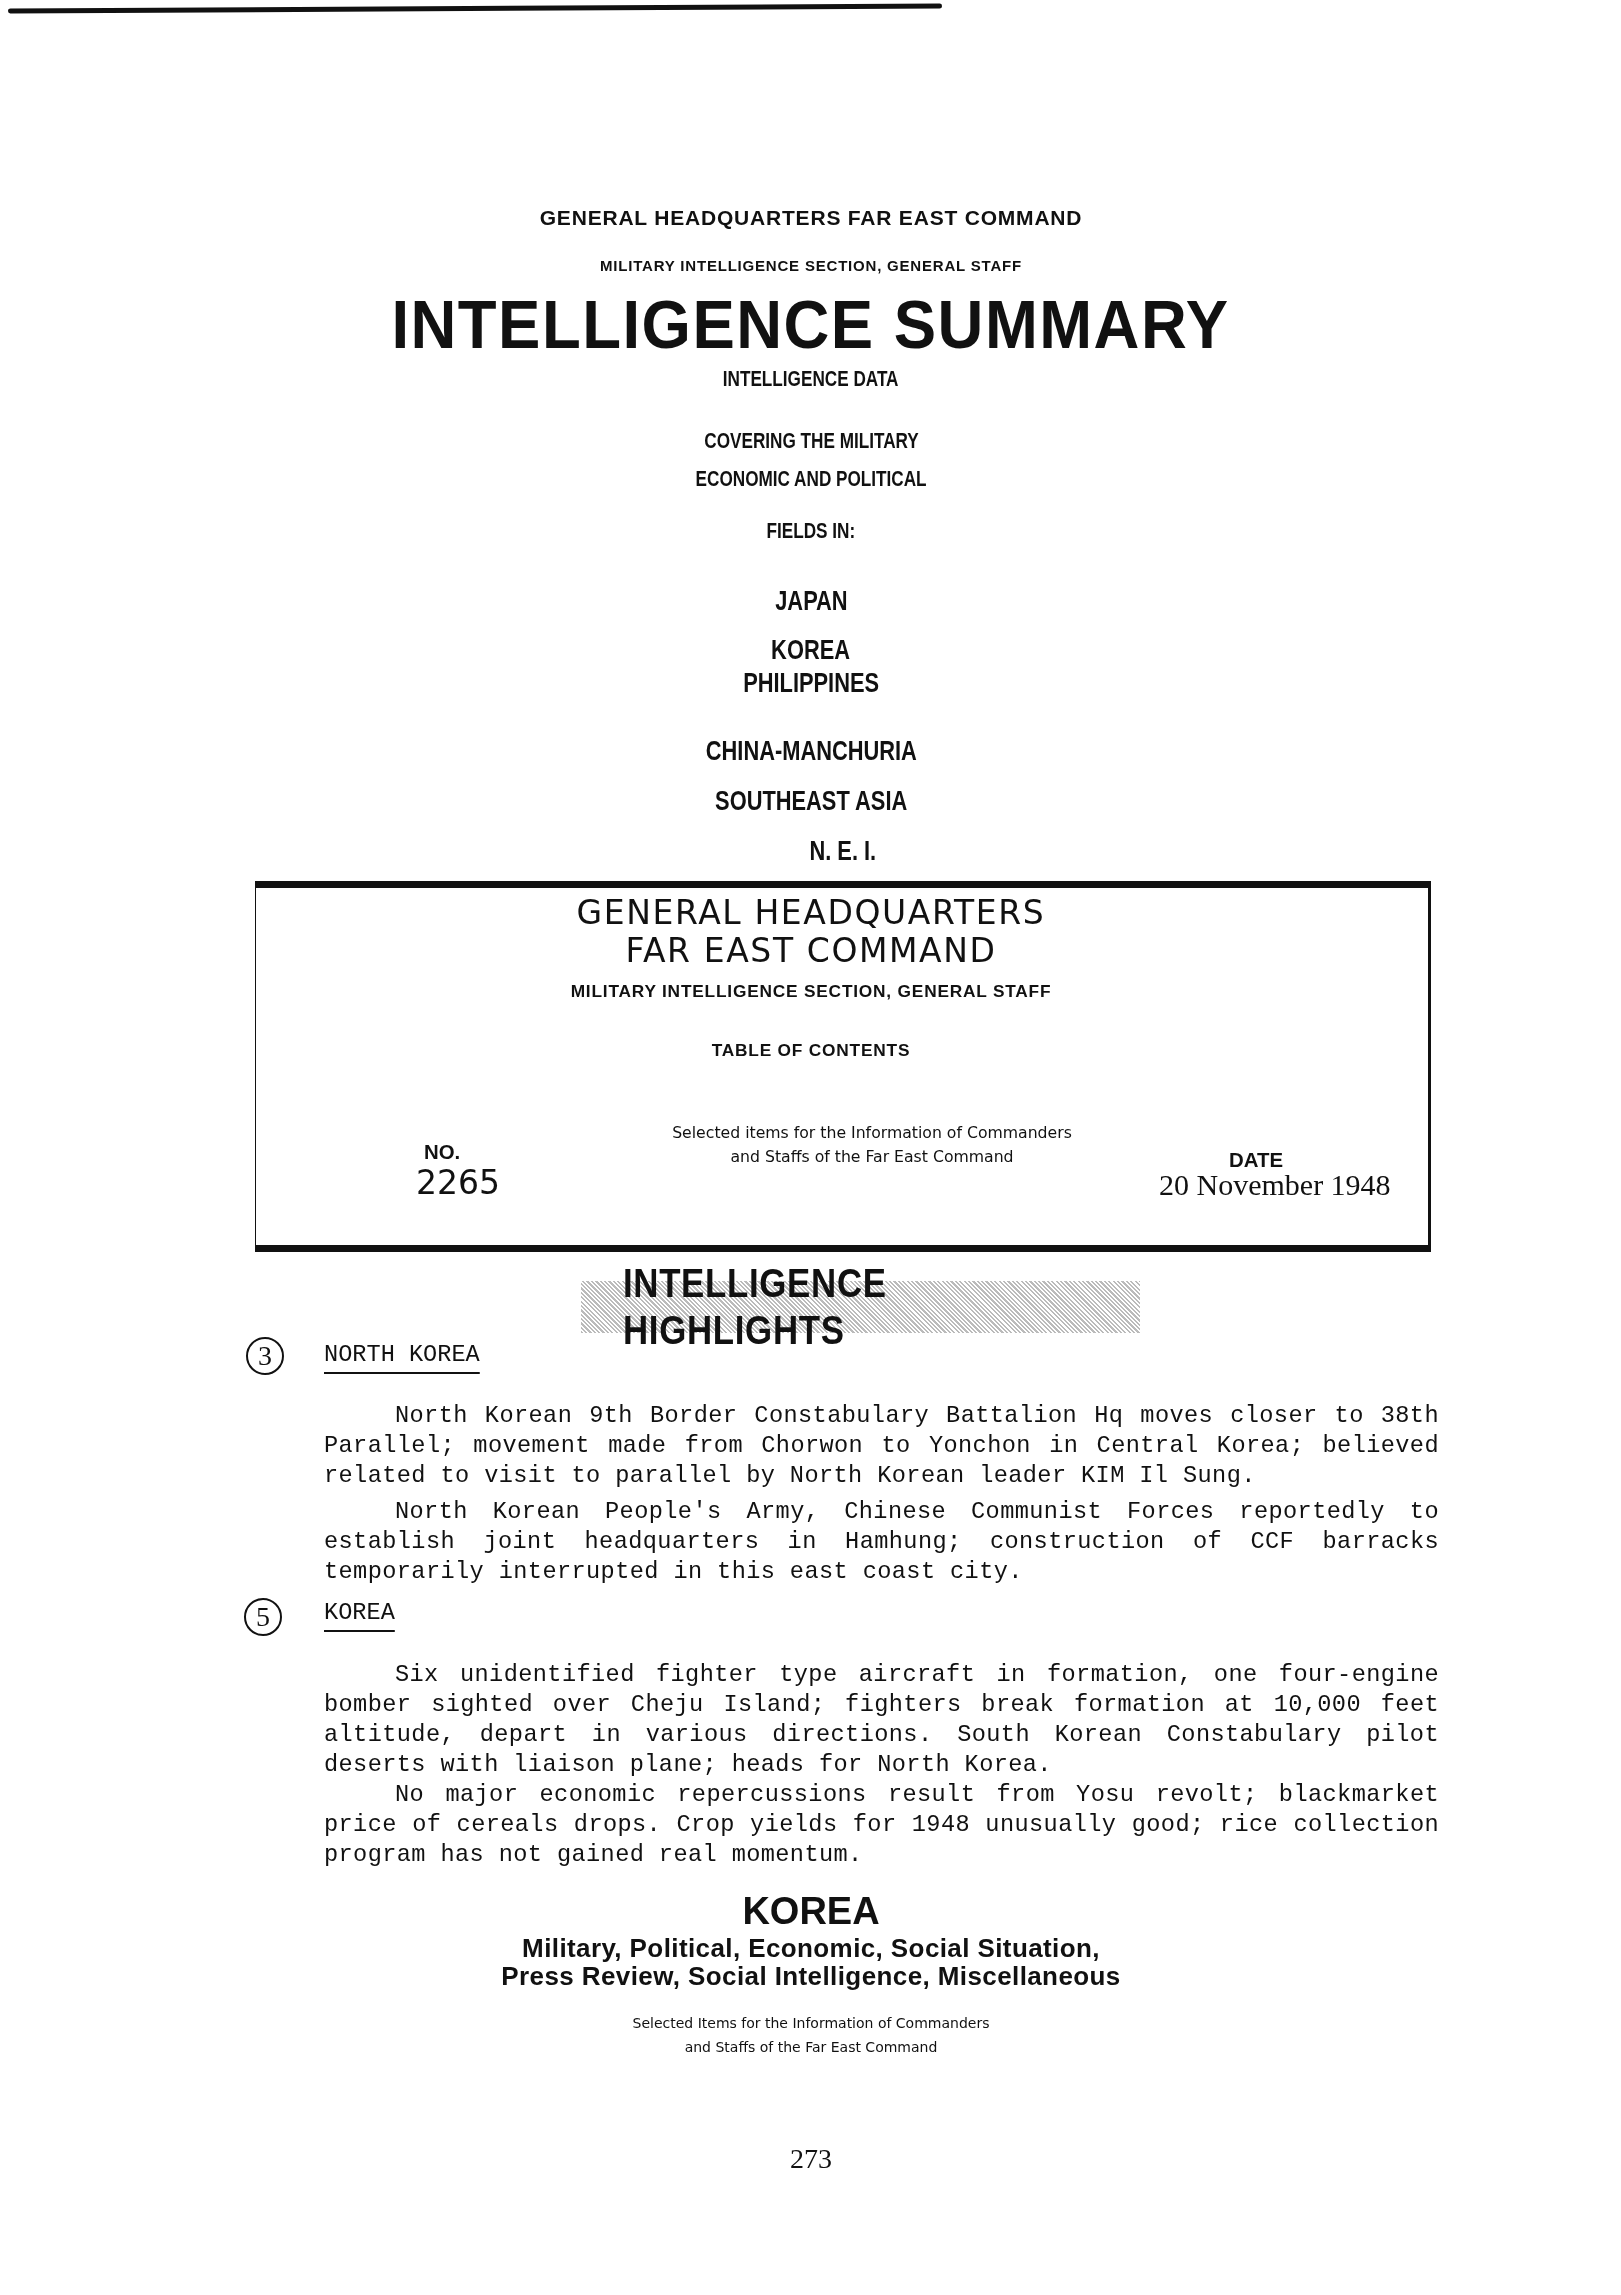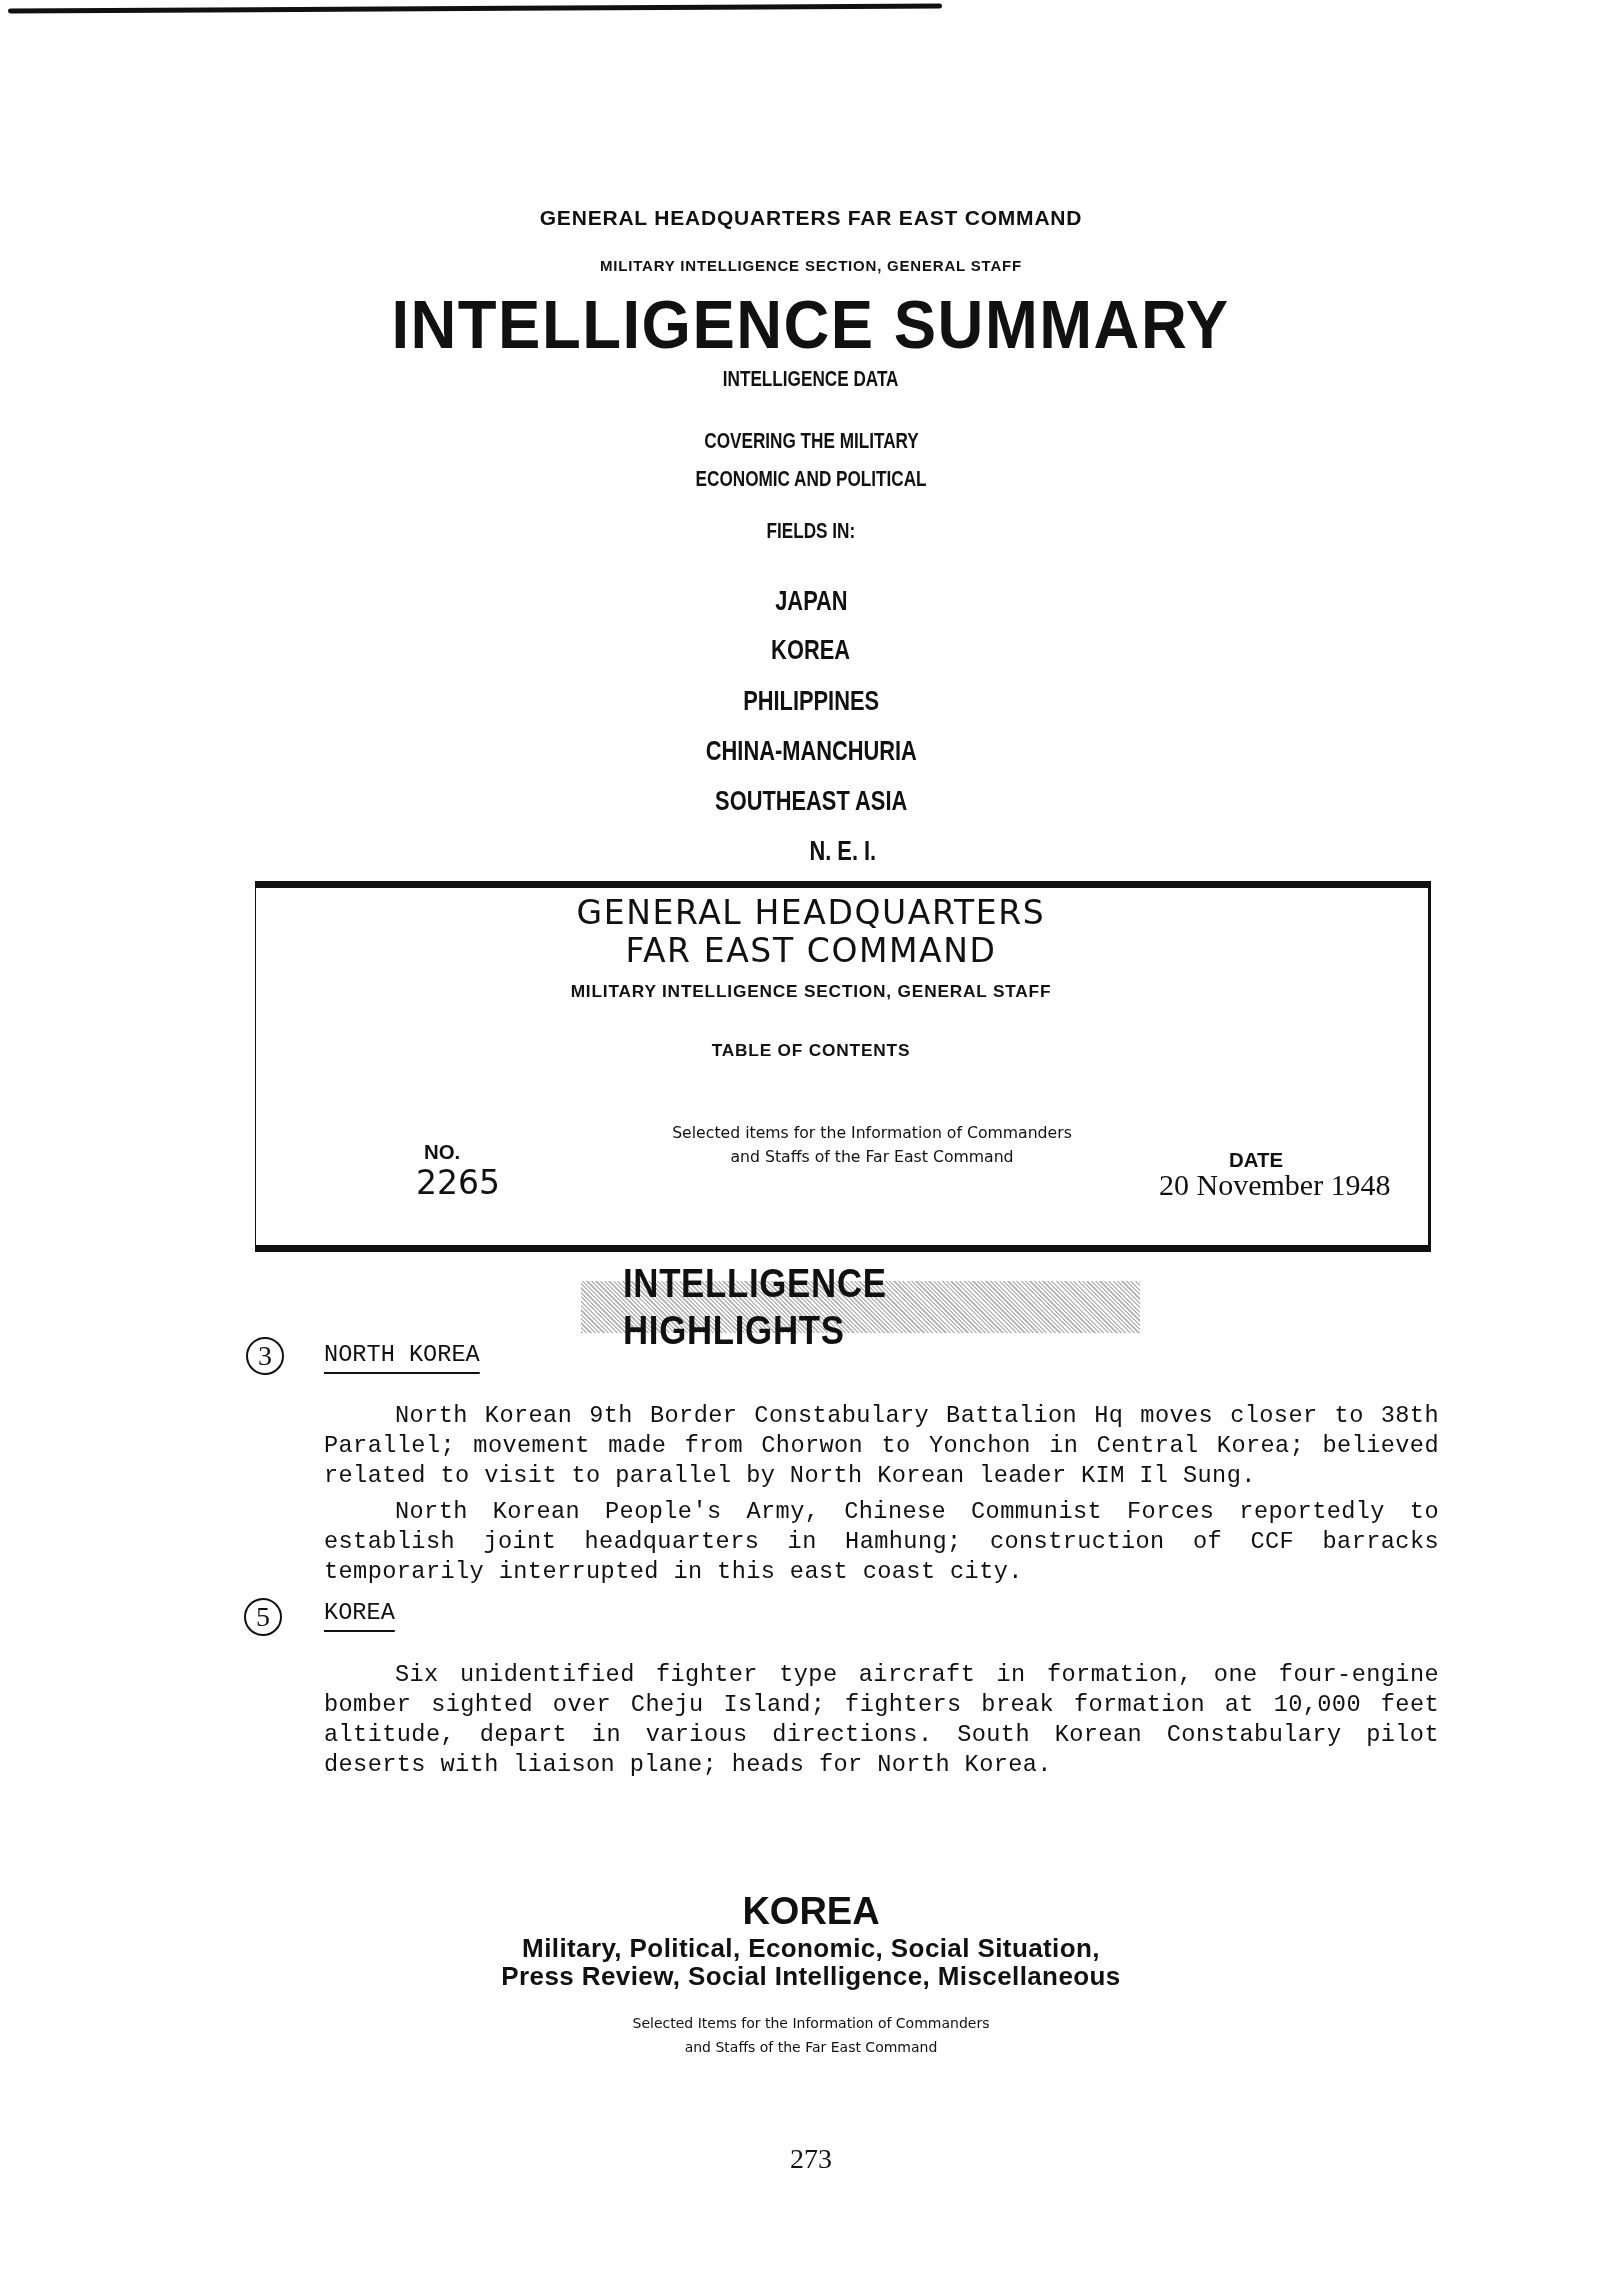--- a/index.html
+++ b/index.html
@@ -46,21 +46,21 @@
   <span class="cond" style="font-size:69px;transform:scaleX(0.92);">INTELLIGENCE SUMMARY</span>
 </div>
 
 <div class="abs center sub" style="top:366px;"><span class="cond">INTELLIGENCE DATA</span></div>
 <div class="abs center sub" style="top:428px;"><span class="cond">COVERING THE MILITARY</span></div>
 <div class="abs center sub" style="top:466px;"><span class="cond">ECONOMIC AND POLITICAL</span></div>
 <div class="abs center sub" style="top:518px;"><span class="cond">FIELDS IN:</span></div>
 
 <div class="abs center field" style="top:585px;"><span class="cond">JAPAN</span></div>
 <div class="abs center field" style="top:634px;"><span class="cond">KOREA</span></div>
-<div class="abs center field" style="top:685px;text-align:center;"><span class="cond">PHILIPPINES</span></div>
+<div class="abs center field" style="top:667px;text-align:center;"><span class="cond">PHILIPPINES</span></div>
 <div class="abs center field" style="top:735px;"><span class="cond">CHINA-MANCHURIA</span></div>
 <div class="abs center field" style="top:785px;"><span class="cond">SOUTHEAST ASIA</span></div>
 <div class="abs center field" style="top:835px;margin-left:32px;"><span class="cond">N. E. I.</span></div>
 
 <div class="abs box"></div>
 <div class="abs center box-t1">GENERAL HEADQUARTERS</div>
 <div class="abs center box-t2">FAR EAST COMMAND</div>
 <div class="abs center gothic box-t3">MILITARY INTELLIGENCE SECTION, GENERAL STAFF</div>
 <div class="abs center gothic box-toc">TABLE OF CONTENTS</div>
 <div class="abs sel" style="left:597px; width:550px; top:1121px;">
@@ -84,20 +84,21 @@
   <p style="margin-bottom:6.3px;">North Korean 9th Border Constabulary Battalion Hq moves closer to 38th Parallel; movement made from Chorwon to Yonchon in Central Korea; believed related to visit to parallel by North Korean leader KIM Il Sung.</p>
   <p>North Korean People's Army, Chinese Communist Forces reportedly to establish joint headquarters in Hamhung; construction of CCF barracks temporarily interrupted in this east coast city.</p>
 </div>
 
 <div class="abs circle" style="left:244px; top:1598px;">
   <span>5</span>
 </div>
 <div class="abs mono section-title" style="left:324px; top:1599px;">KOREA</div>
 <div class="abs mono para" style="top:1660px;">
   <p>Six unidentified fighter type aircraft in formation, one four-engine bomber sighted over Cheju Island; fighters break formation at 10,000 feet altitude, depart in various directions.  South Korean Constabulary pilot deserts with liaison plane; heads for North Korea.</p>
+  <p>No major economic repercussions result from Yosu revolt; blackmarket price of cereals drops.  Crop yields for 1948 unusually good; rice collection program has not gained real momentum.</p>
 </div>
 
 <div class="abs center korea-big">KOREA</div>
 <div class="abs center korea-sub" style="top:1933px;">Military, Political, Economic, Social Situation,</div>
 <div class="abs center korea-sub" style="top:1961px;">Press Review, Social Intelligence, Miscellaneous</div>
 <div class="abs center sel" style="top:2012px; font-size:14px;">
   <div>Selected Items for the Information of Commanders</div>
   <div>and Staffs of the Far East Command</div>
 </div>
 

